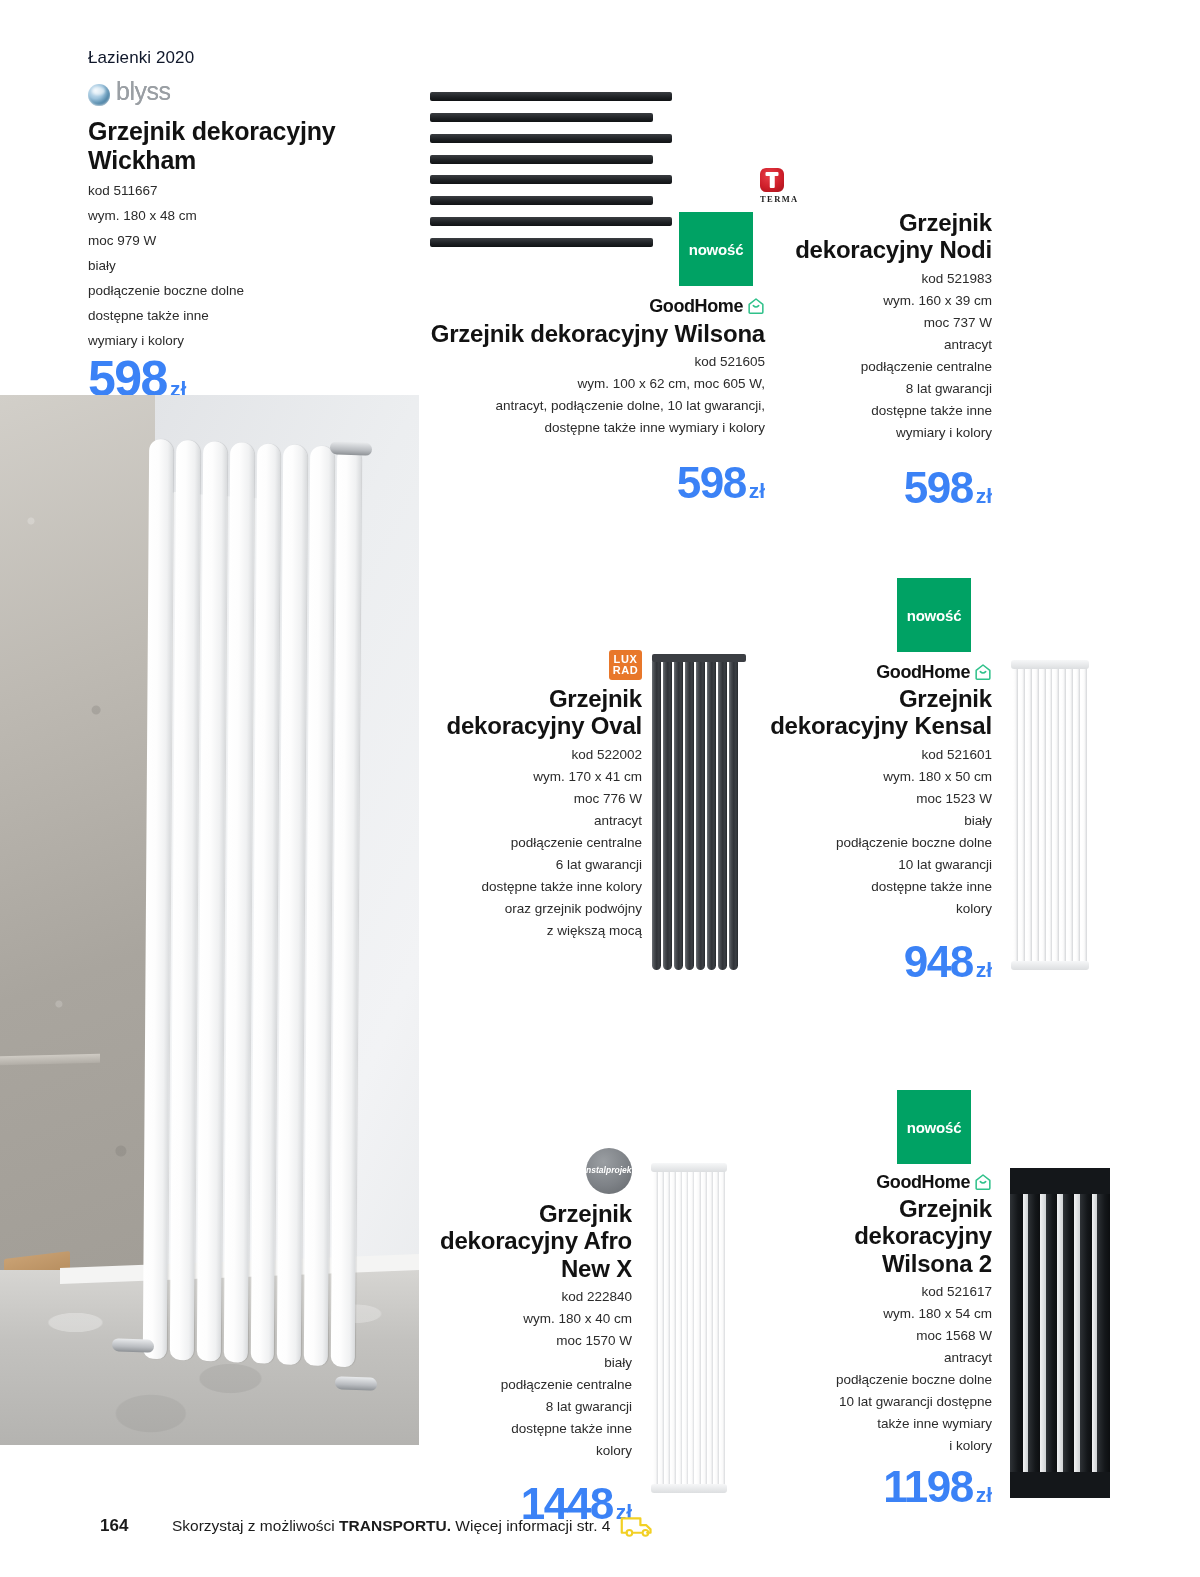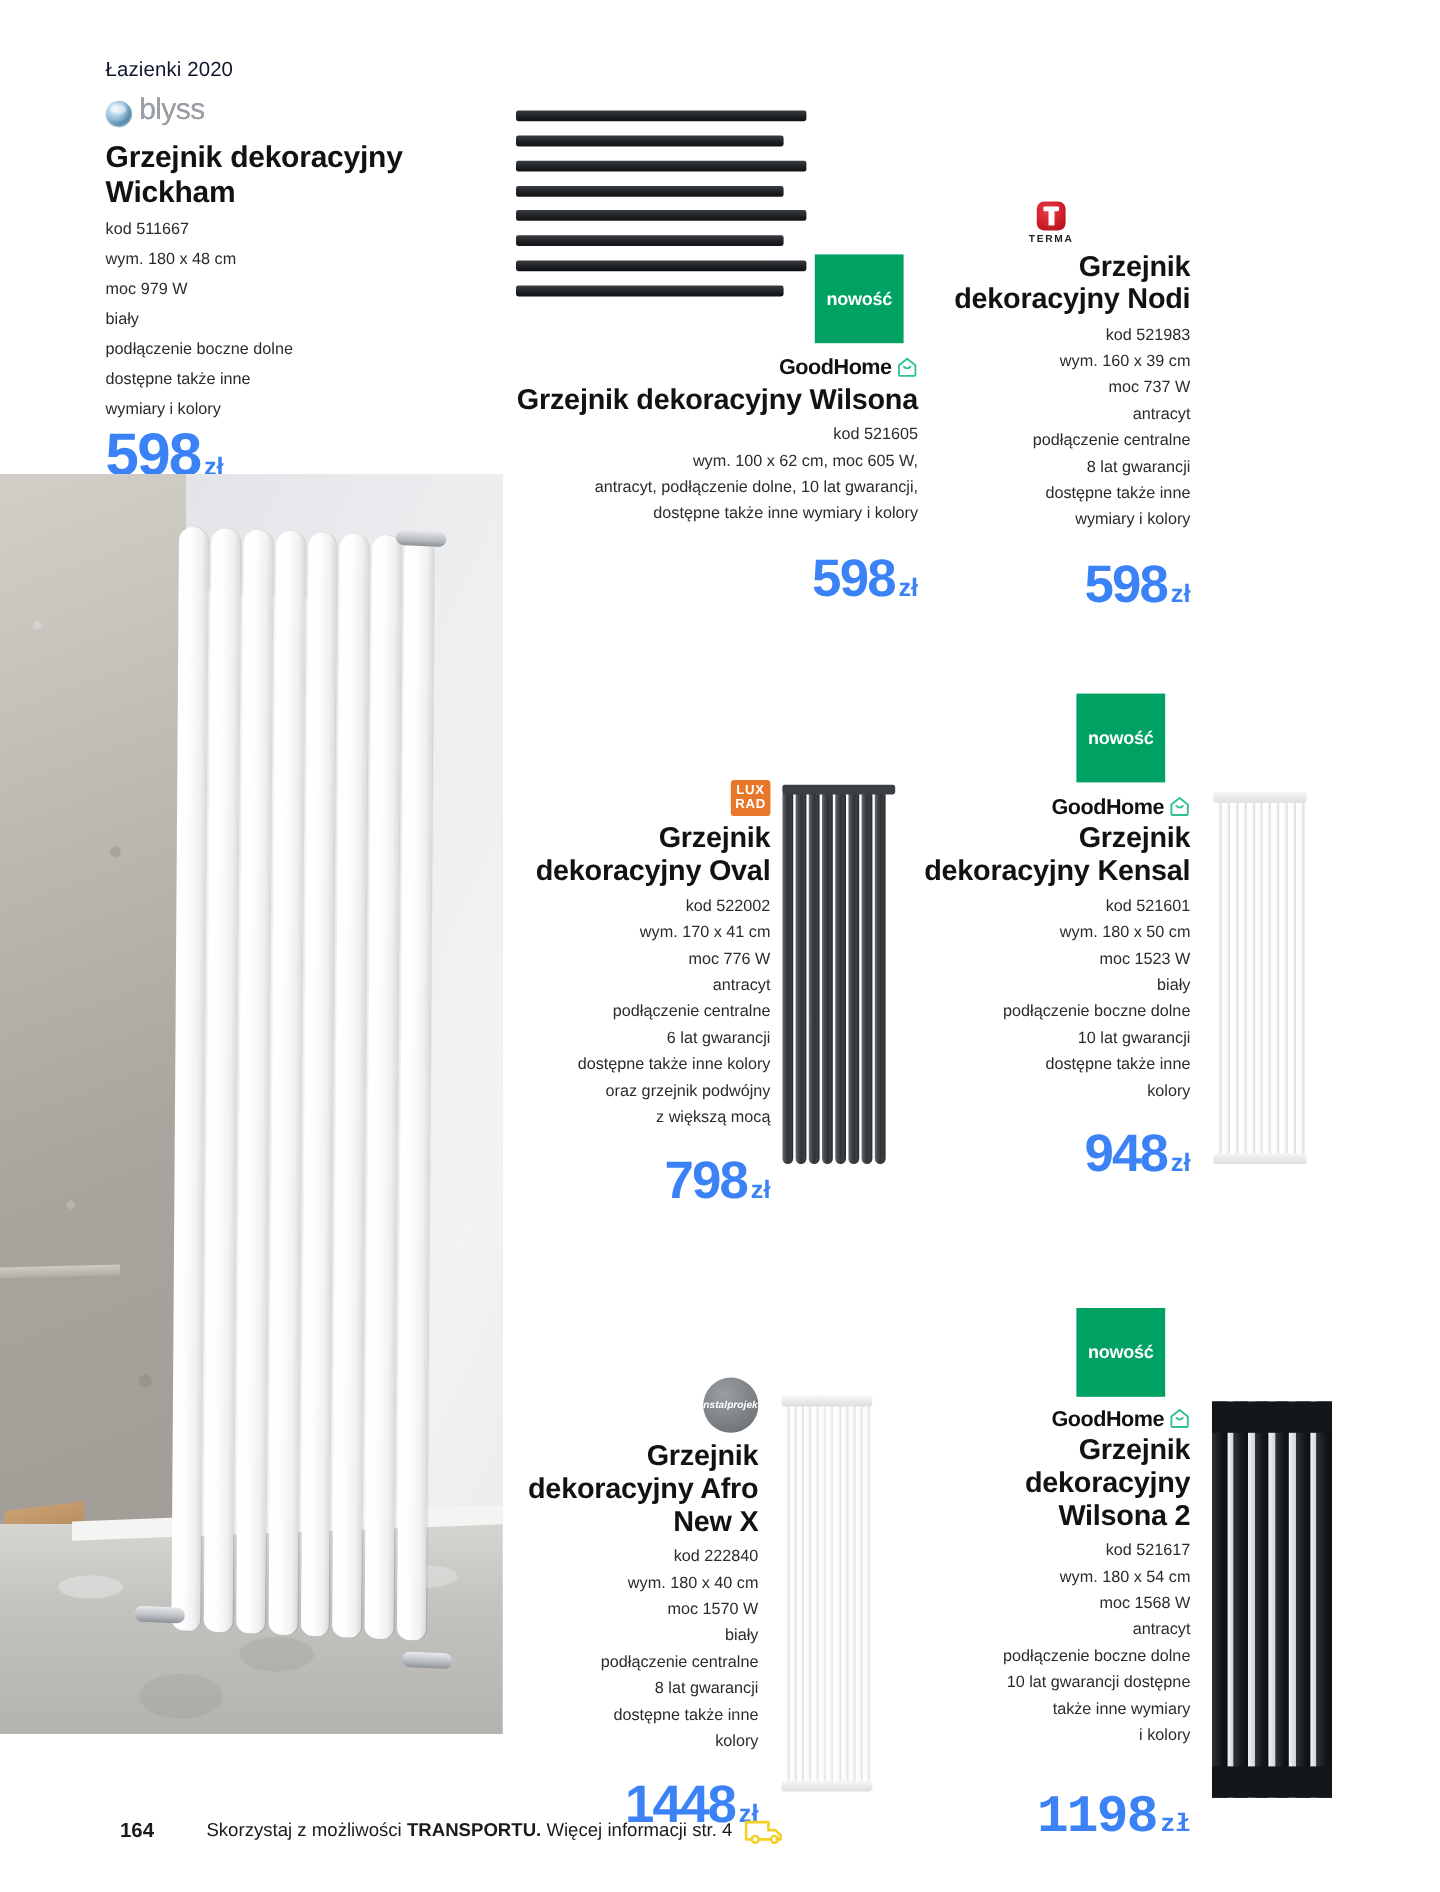--- a/index.html
+++ b/index.html
@@ -291,21 +291,21 @@
     <div class="prod-desc desc-tight">kod 521605</div>
     <div class="prod-desc">wym. 100 x 62 cm, moc 605 W,</div>
     <div class="prod-desc">antracyt, podłączenie dolne, 10 lat gwarancji,</div>
     <div class="prod-desc">dostępne także inne wymiary i kolory</div>
     <div class="price" style="margin-top:22px;">
       <span>598</span><span class="cur">zł</span>
     </div>
   </div>
 
   <div class="blk txt-right" style="left:760px; top:168px; width:232px;">
-    <div class="terma-logo" style="align-items:center;">
+    <div class="terma-logo" style="align-items:flex-start;font-family:Liberation Serif, serif;">
       <span class="terma-mark"></span>
       <span class="terma-word">TERMA</span>
     </div>
     <div class="prod-title" style="margin-top:5px;">Grzejnik dekoracyjny Nodi</div>
     <div class="prod-desc desc-tight">kod 521983</div>
     <div class="prod-desc">wym. 160 x 39 cm</div>
     <div class="prod-desc">moc 737 W</div>
     <div class="prod-desc">antracyt</div>
     <div class="prod-desc">podłączenie centralne</div>
     <div class="prod-desc">8 lat gwarancji</div>
@@ -326,23 +326,20 @@
     <div class="prod-title" style="margin-top:5px;">Grzejnik dekoracyjny Oval</div>
     <div class="prod-desc desc-tight">kod 522002</div>
     <div class="prod-desc">wym. 170 x 41 cm</div>
     <div class="prod-desc">moc 776 W</div>
     <div class="prod-desc">antracyt</div>
     <div class="prod-desc">podłączenie centralne</div>
     <div class="prod-desc">6 lat gwarancji</div>
     <div class="prod-desc">dostępne także inne kolory</div>
     <div class="prod-desc">oraz grzejnik podwójny</div>
     <div class="prod-desc">z większą mocą</div>
-    <div class="price" style="margin-top:20px;">
-      <span>798</span><span class="cur">zł</span>
-    </div>
   </div>
 
   <div class="rad" style="left:652px; top:658px; width:86px; height:312px;">
     <div class="oval-head" style="top:-4px;"></div>
     <div class="oval-rad" style="height:312px;">
       <div class="tube"></div>
         <div class="tube"></div>
         <div class="tube"></div>
         <div class="tube"></div>
       <div class="tube"></div>
@@ -458,21 +455,21 @@
     </div>
     <div class="prod-title" style="margin-top:3px;">Grzejnik dekoracyjny Wilsona 2</div>
     <div class="prod-desc desc-tight">kod 521617</div>
     <div class="prod-desc">wym. 180 x 54 cm</div>
     <div class="prod-desc">moc 1568 W</div>
     <div class="prod-desc">antracyt</div>
     <div class="prod-desc">podłączenie boczne dolne</div>
     <div class="prod-desc">10 lat gwarancji dostępne</div>
     <div class="prod-desc">także inne wymiary</div>
     <div class="prod-desc">i kolory</div>
-    <div class="price" style="margin-top:36px;font-family:Liberation Mono, monospace;">
+    <div class="price" style="margin-top:8px;">
       <span>1198</span><span class="cur">zł</span>
     </div>
   </div>
 
   <div class="rad wilsona2-rad" style="left:1010px; top:1168px; width:100px; height:330px;">
     <div class="slot dark" style="flex:1.2"></div>
     <div class="slot light" style="flex:.55"></div>
     <div class="slot dark" style="flex:1.1"></div>
     <div class="slot light" style="flex:.55"></div>
     <div class="slot dark" style="flex:1.1"></div>

